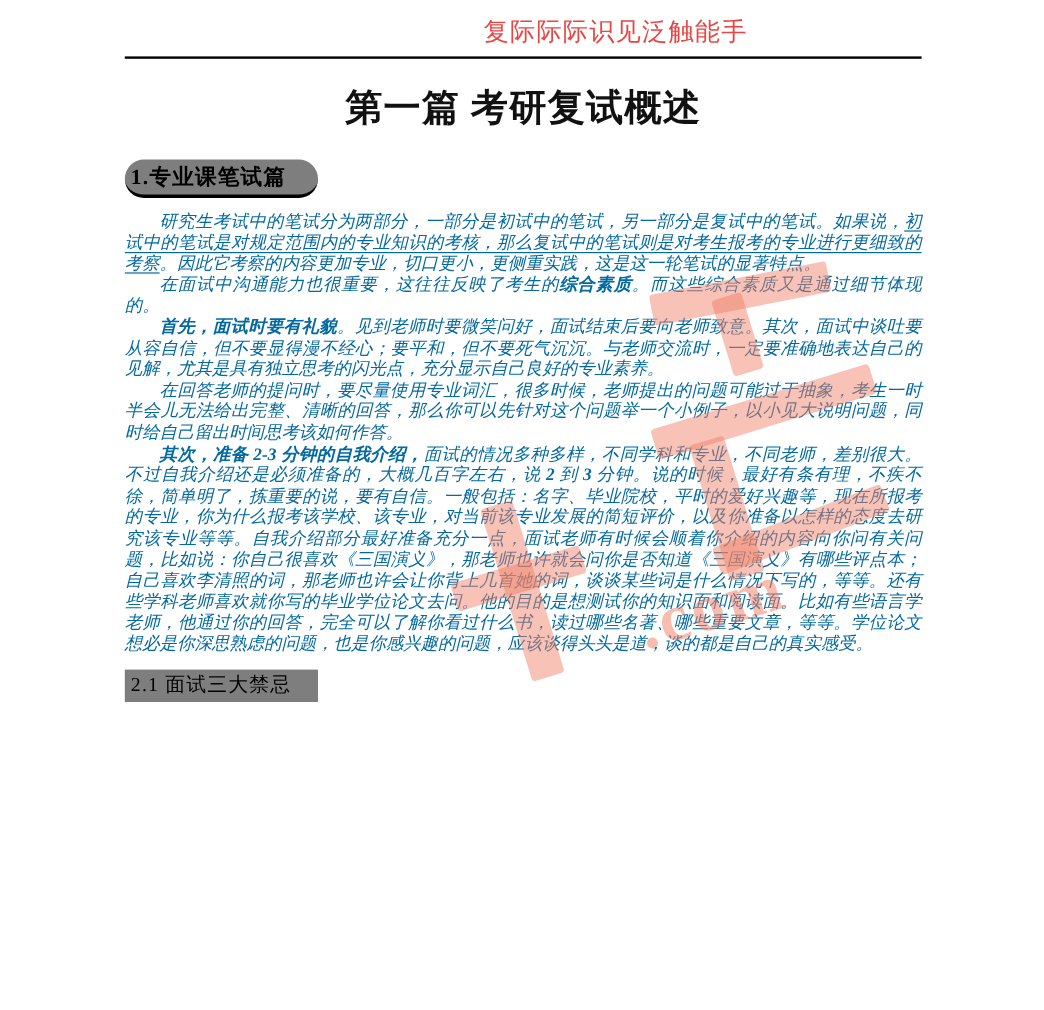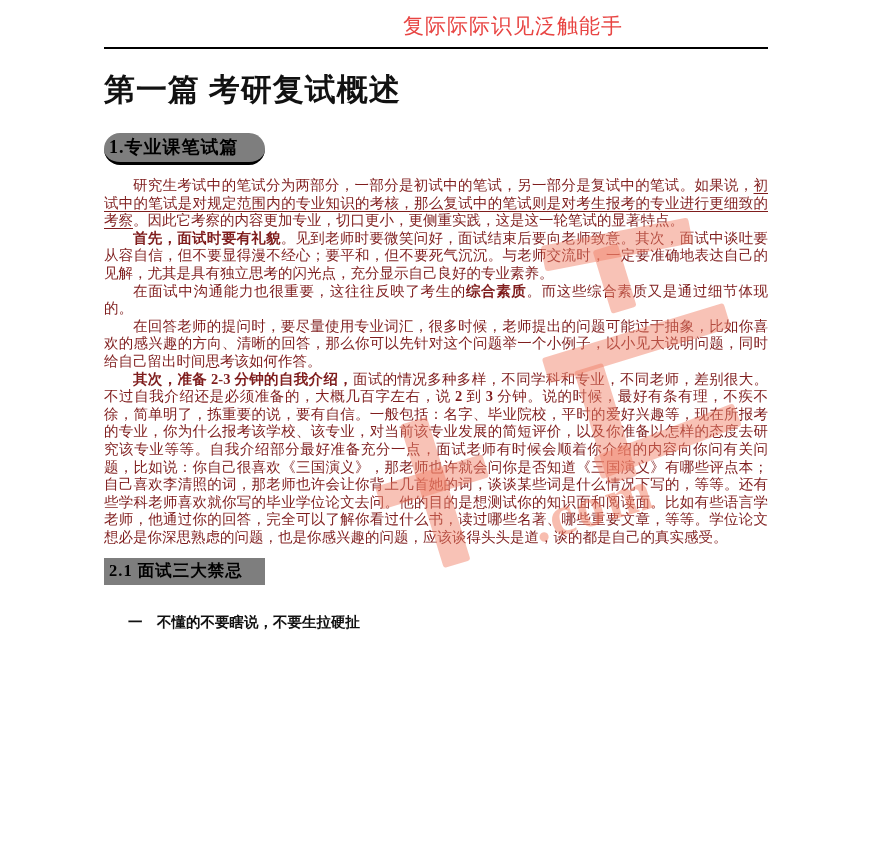--- a/index.html
+++ b/index.html
@@ -6,37 +6,37 @@
   .page{
     position:relative;width:870px;height:682px;overflow:hidden;background:#fff;
     font-family:"Liberation Serif","DejaVu Serif",serif;color:#1d1d1d;
   }
   .doc-header{
     padding-top:12px;text-align:center;transform:translateX(78px);
     font-size:21px;letter-spacing:1px;font-weight:500;
   }
   .rule{margin:7px 102px 0 104px;border:none;border-top:2px solid #000;height:0;}
   .doc-title{
-    margin:20px 102px 22px 104px;text-align:left;
+    margin:20px 102px 22px 104px;text-align:center;
     font-size:31px;font-weight:bold;letter-spacing:1px;color:#111;
   }
   .content{margin:0 102px 0 104px;position:relative;z-index:1;}
   h2.sec{
     display:inline-block;margin:20px 0 12px;padding:2px 26px 3px 5px;
     background:#7e7e7e;font-size:18px;font-weight:bold;color:#000;
     border-bottom:3px solid #000;letter-spacing:1px;
   }
   h2.sec.first{margin-top:0;border-radius:16px;}
   h3.sub{
     display:inline-block;margin:12px 0 14px;padding:2px 22px 3px 5px;
-    background:#7e7e7e;font-size:16.5px;font-weight:bold;color:#000;letter-spacing:1px;
+    background:#7e7e7e;font-size:16.5px;font-weight:normal;color:#000;letter-spacing:1px;
   }
   p.para{
     margin:0;font-size:14.5px;line-height:17.6px;text-align:justify;
-    text-indent:2em;color:#7f1d1d;
+    text-indent:2em;color:#0369a1;font-style:italic;
   }
   p.bullet{margin:14px 0 0 24px;font-size:14.5px;font-weight:bold;color:#111;}
   span.b{font-weight:bold;}
   span.u{text-decoration:underline;text-underline-offset:3px;}
   .footer{
     position:absolute;left:0;right:0;top:770px;text-align:center;
     font-size:12px;color:#2a2a2a;letter-spacing:2px;z-index:1;
   }
   
   .watermark{position:absolute;left:330px;top:225px;width:540px;height:340px;pointer-events:none;z-index:3;}
@@ -61,26 +61,25 @@
 
   <div class="doc-header" style="color: rgb(232, 69, 67);">复际际际识见泛触能手</div>
 
   <hr class="rule">
 
   <div class="doc-title">第一篇 考研复试概述</div>
 
   <div class="content">
       <div><h2 class="sec first">1.专业课笔试篇</h2></div>
       <p class="para"><span>研究生考试中的笔试分为两部分，一部分是初试中的笔试，另一部分是复试中的笔试。如果说，</span><span class="u">初试中的笔试是对规定范围内的专业知识的考核，那么复试中的笔试则是对考生报考的专业进行更细致的考察</span><span>。因此它考察的内容更加专业，切口更小，更侧重实践，这是这一轮笔试的显著特点。</span></p>
+      <p class="para"><span>在面试中沟通能力也很重要，这往往反映了考生的</span><span class="b">综合素质</span><span>。而这些综合素质又是通过细节体现的。</span></p>
       <p class="para"><span class="b">首先，面试时要有礼貌</span><span>。见到老师时要微笑问好，面试结束后要向老师致意。其次，面试中谈吐要从容自信，但不要显得漫不经心；要平和，但不要死气沉沉。与老师交流时，一定要准确地表达自己的见解，尤其是具有独立思考的闪光点，充分显示自己良好的专业素养。</span></p>
-      <p class="para"><span>在面试中沟通能力也很重要，这往往反映了考生的</span><span class="b">综合素质</span><span>。而这些综合素质又是通过细节体现的。</span></p>
-      <p class="para"><span>在回答老师的提问时，要尽量使用专业词汇，很多时候，老师提出的问题可能过于抽象，比如你喜欢的感兴趣的方向、清晰的回答，那么你可以先针对这个问题举一个小例子，以小见大说明问题，同时给自己留出时间思考该如何作答。</span></p>
+      <p class="para"><span>在回答老师的提问时，要尽量使用专业词汇，很多时候，老师提出的问题可能过于抽象，考生一时半会儿无法给出完整、清晰的回答，那么你可以先针对这个问题举一个小例子，以小见大说明问题，同时给自己留出时间思考该如何作答。</span></p>
       <p class="para"><span class="b">其次，准备 2-3 分钟的自我介绍，</span><span>面试的情况多种多样，不同学科和专业，不同老师，差别很大。不过自我介绍还是必须准备的，大概几百字左右，说 </span><span class="b">2</span><span> 到 </span><span class="b">3</span><span> 分钟。说的时候，最好有条有理，不疾不徐，简单明了，拣重要的说，要有自信。一般包括：名字、毕业院校，平时的爱好兴趣等，现在所报考的专业，你为什么报考该学校、该专业，对当前该专业发展的简短评价，以及你准备以怎样的态度去研究该专业等等。自我介绍部分最好准备充分一点，面试老师有时候会顺着你介绍的内容向你问有关问题，比如说：你自己很喜欢《三国演义》，那老师也许就会问你是否知道《三国演义》有哪些评点本；自己喜欢李清照的词，那老师也许会让你背上几首她的词，谈谈某些词是什么情况下写的，等等。还有些学科老师喜欢就你写的毕业学位论文去问。他的目的是想测试你的知识面和阅读面。比如有些语言学老师，他通过你的回答，完全可以了解你看过什么书，读过哪些名著、哪些重要文章，等等。学位论文想必是你深思熟虑的问题，也是你感兴趣的问题，应该谈得头头是道，谈的都是自己的真实感受。</span></p>
       <div><h3 class="sub">2.1 面试三大禁忌</h3></div>
-      <p class="bullet"><span class="b">一　不懂的不要瞎说，不要生拉硬扯</span></p>
     </div>
 
 
   <div class="watermark">
     <div class="wm-rot">
       <div class="wm-bar wm-a1"></div>
       <div class="wm-bar wm-a2"></div>
       <div class="wm-bar wm-b1"></div>
       <div class="wm-bar wm-b2"></div>
       <div class="wm-bar wm-b3"></div>

